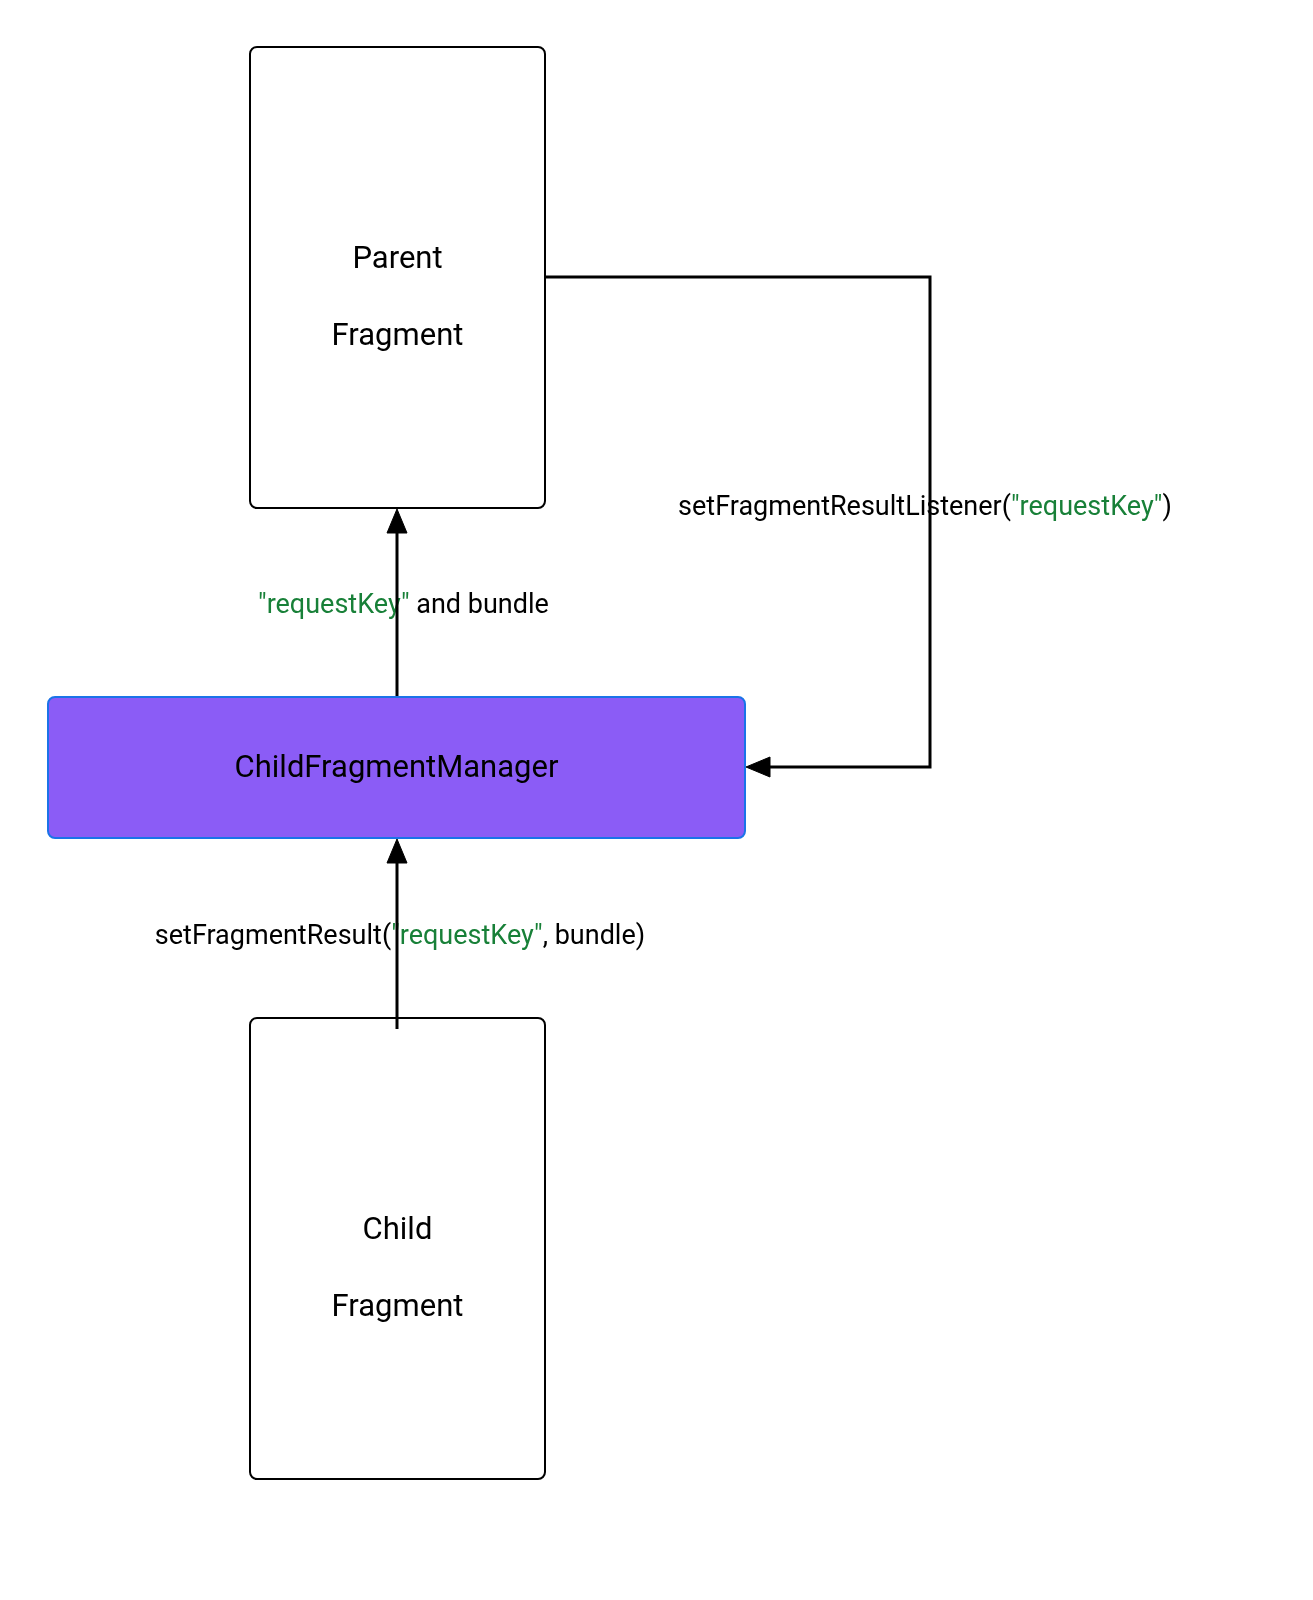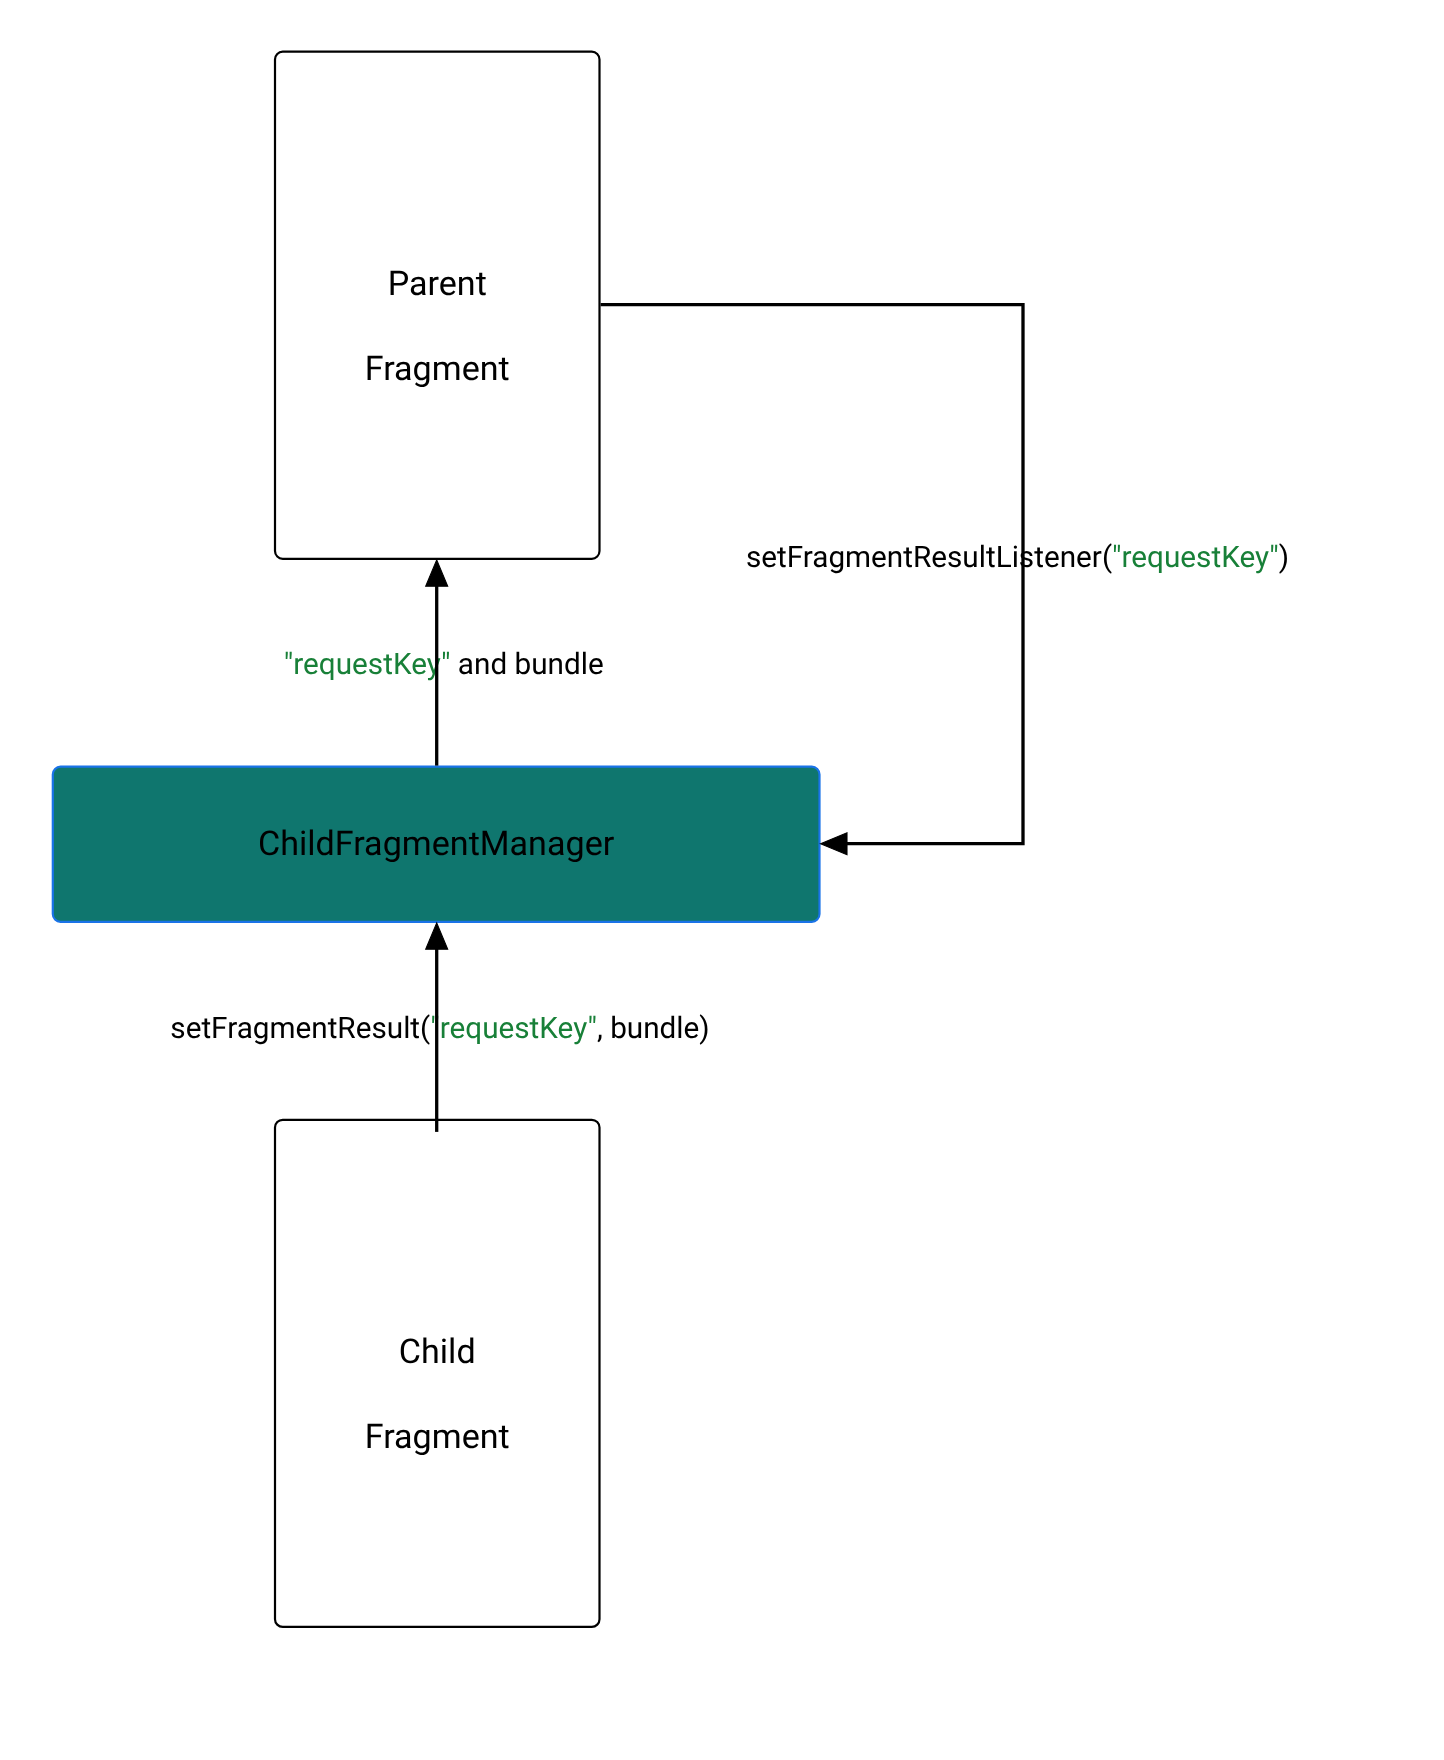--- a/index.html
+++ b/index.html
@@ -21,21 +21,21 @@
     border: 2px solid #000000;
     border-radius: 8px;
     background: #ffffff;
     box-sizing: border-box;
     display: flex;
     align-items: center;
     justify-content: center;
     text-align: center;
   }
   .box.manager {
-    background: #0f766e;
+    background: #8b5cf6;
     border: 2px solid #1a73e8;
   }
   .box .label {
     font-size: 31px;
     line-height: 1.25;
     white-space: pre-line;
   }
   .edge-label {
     position: absolute;
     font-size: 27px;

